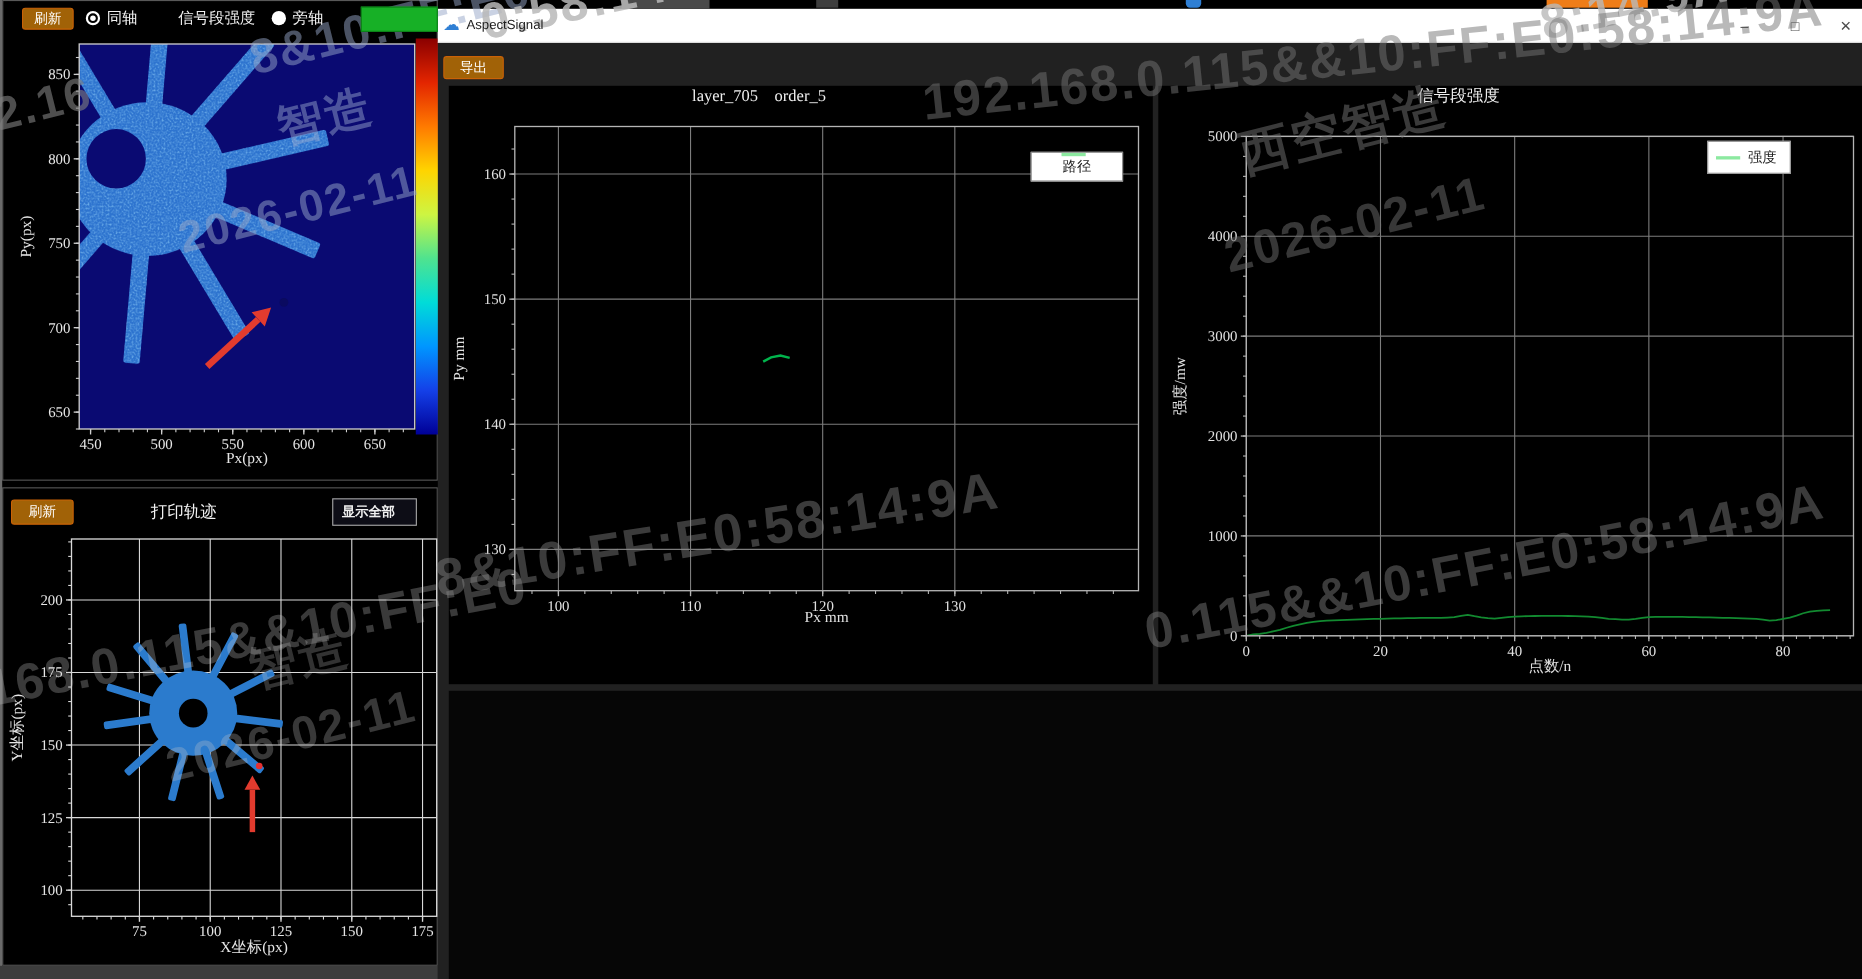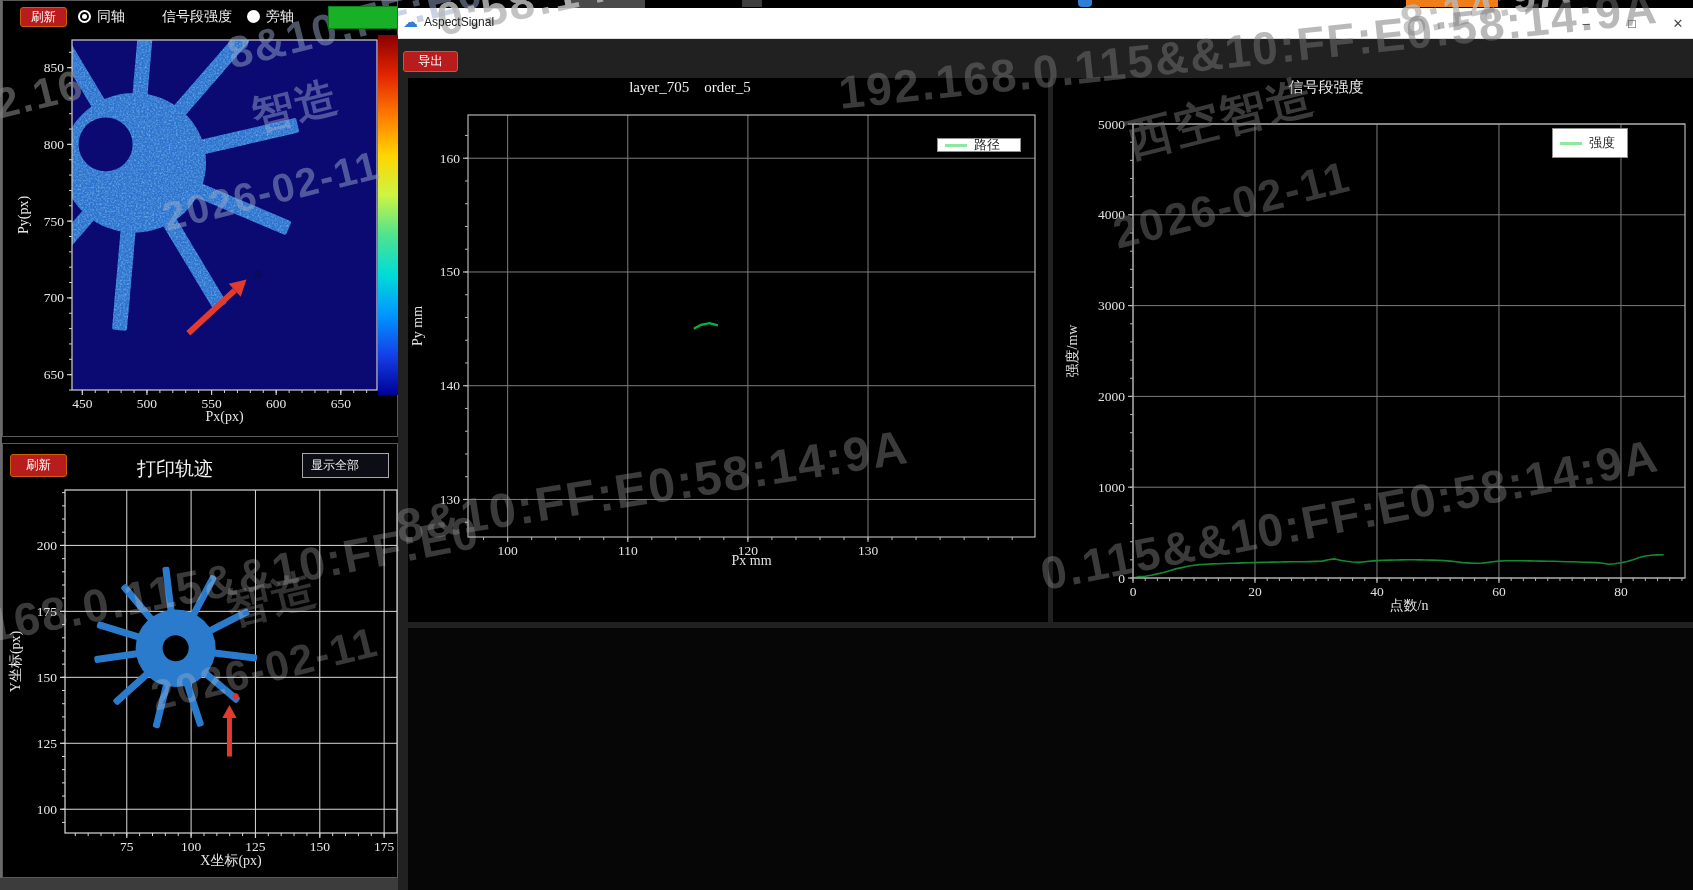--- a/index.html
+++ b/index.html
@@ -1,20 +1,20 @@
 <!DOCTYPE html>
 <html><head>
 <meta charset="utf-8">
 <style>
   html,body{margin:0;padding:0;background:#000;}
   #screen{position:relative;width:1693px;height:890px;background:#000;overflow:hidden;
           font-family:"Liberation Sans",sans-serif;}
   
   .panel{position:absolute;background:#000;border:1px solid #585858;box-sizing:border-box;}
-  .btn-orange{position:absolute;background:#b91c1c;color:#fff;border:1px solid #c96207;border-radius:3px;
+  .btn-orange{position:absolute;background:#a16207;color:#fff;border:1px solid #c96207;border-radius:3px;
       font-size:12.5px;display:flex;align-items:center;justify-content:center;cursor:pointer;z-index:6;}
   .btn-green{position:absolute;background:#17b026;border:1px solid #0c8018;z-index:6;}
   .tb-label{position:absolute;color:#f2f2f2;font-size:14px;z-index:6;white-space:nowrap;}
   .radio{position:absolute;width:13px;height:13px;border-radius:50%;z-index:6;}
   .radio.ring{border:2px solid #fff;box-sizing:border-box;background:#000;}
   .radio.ring::after{content:"";position:absolute;left:2px;top:2px;width:5px;height:5px;border-radius:50%;background:#fff;}
   .radio.fill{background:#fff;}
   .dropdown{position:absolute;background:#0d0d16;border:1px solid #a8a8a8;color:#f0f0f0;font-size:12px;
       display:flex;align-items:center;padding-left:8px;box-sizing:border-box;z-index:6;}
   .colorbar{position:absolute;z-index:2;}
@@ -51,22 +51,22 @@
   <span class="radio ring" style="left:78px;top:10px;"></span>
   <span class="tb-label" style="left:97px;top:8px;">同轴</span>
   <span class="tb-label" style="left:162px;top:8px;">信号段强度</span>
   <span class="radio fill" style="left:247px;top:10px;"></span>
   <span class="tb-label" style="left:266px;top:8px;">旁轴</span>
   <div class="btn-green" style="left:328px;top:6px;width:68px;height:21px;"></div>
   <div class="colorbar" id="colorbar" style="left: 378px; top: 35px; width: 20px; height: 360px; background: linear-gradient(rgb(139, 0, 0), rgb(227, 37, 0), rgb(255, 122, 0), rgb(255, 212, 0), rgb(205, 245, 66), rgb(79, 227, 143), rgb(0, 220, 216), rgb(0, 150, 255), rgb(20, 64, 232), rgb(0, 0, 150));"></div>
 
   <div class="panel" style="left:2px;top:443px;width:396px;height:435px;"></div>
   <button class="btn-orange" style="left:10px;top:454px;width:57px;height:23px;">刷新</button>
-  <span class="tb-label" style="left:137px;top:456px;font-size:19px;">打印轨迹</span>
-  <div class="dropdown" style="left:302px;top:453px;width:87px;height:25px;">显示全部</div>
+  <span class="tb-label" style="left:137px;top:456px;font-size:15px;">打印轨迹</span>
+  <div class="dropdown" style="left:302px;top:453px;width:77px;height:25px;font-weight:bold;">显示全部</div>
   <div class="bottom-strip"></div>
 
   <div id="win-body"></div>
   <div class="chart-panel" style="left:408px;top:78px;width:640px;height:544px;"></div>
   <div class="chart-panel" style="left:1053px;top:78px;width:640px;height:544px;"></div>
   <div class="chart-panel" style="left:408px;top:628px;width:1285px;height:262px;background:#060606;"></div>
 
   <div id="win-titlebar"></div>
   <span id="win-icon">☁</span>
   <span id="win-title">AspectSignal</span>
@@ -74,21 +74,21 @@
   <div class="win-btn" style="left:1615px;">□</div>
   <div class="win-btn" style="left:1661px;">✕</div>
 
   <div class="sliver" style="left:565px;top:0;width:80px;height:8px;background:#4a4a4a;"></div>
   <div class="sliver" style="left:742px;top:0;width:20px;height:7px;background:#3e3e3e;"></div>
   <div class="sliver" style="left:1078px;top:0;width:14px;height:7px;background:#2f7fd4;border-radius:0 0 4px 4px;"></div>
   <div class="sliver" style="left:1406px;top:0;width:92px;height:7px;background:#ef7d18;"></div>
 
   <button class="btn-orange" style="left:403px;top:51px;width:55px;height:21px;">导出</button>
 
-  <div class="legend" style="left:937px;top:138px;width:84px;height:14px;">
+  <div class="legend" style="left:937px;top:138px;width:84px;height:27px;flex-direction:column;">
     <span class="sw"></span>
     <span class="lt">路径</span>
   </div>
   <div class="legend" style="left:1552px;top:128px;width:76px;height:30px;">
     <span class="sw"></span>
     <span class="lt">强度</span>
   </div>
 
   <svg id="cv" width="1693" height="890">
     <defs>

